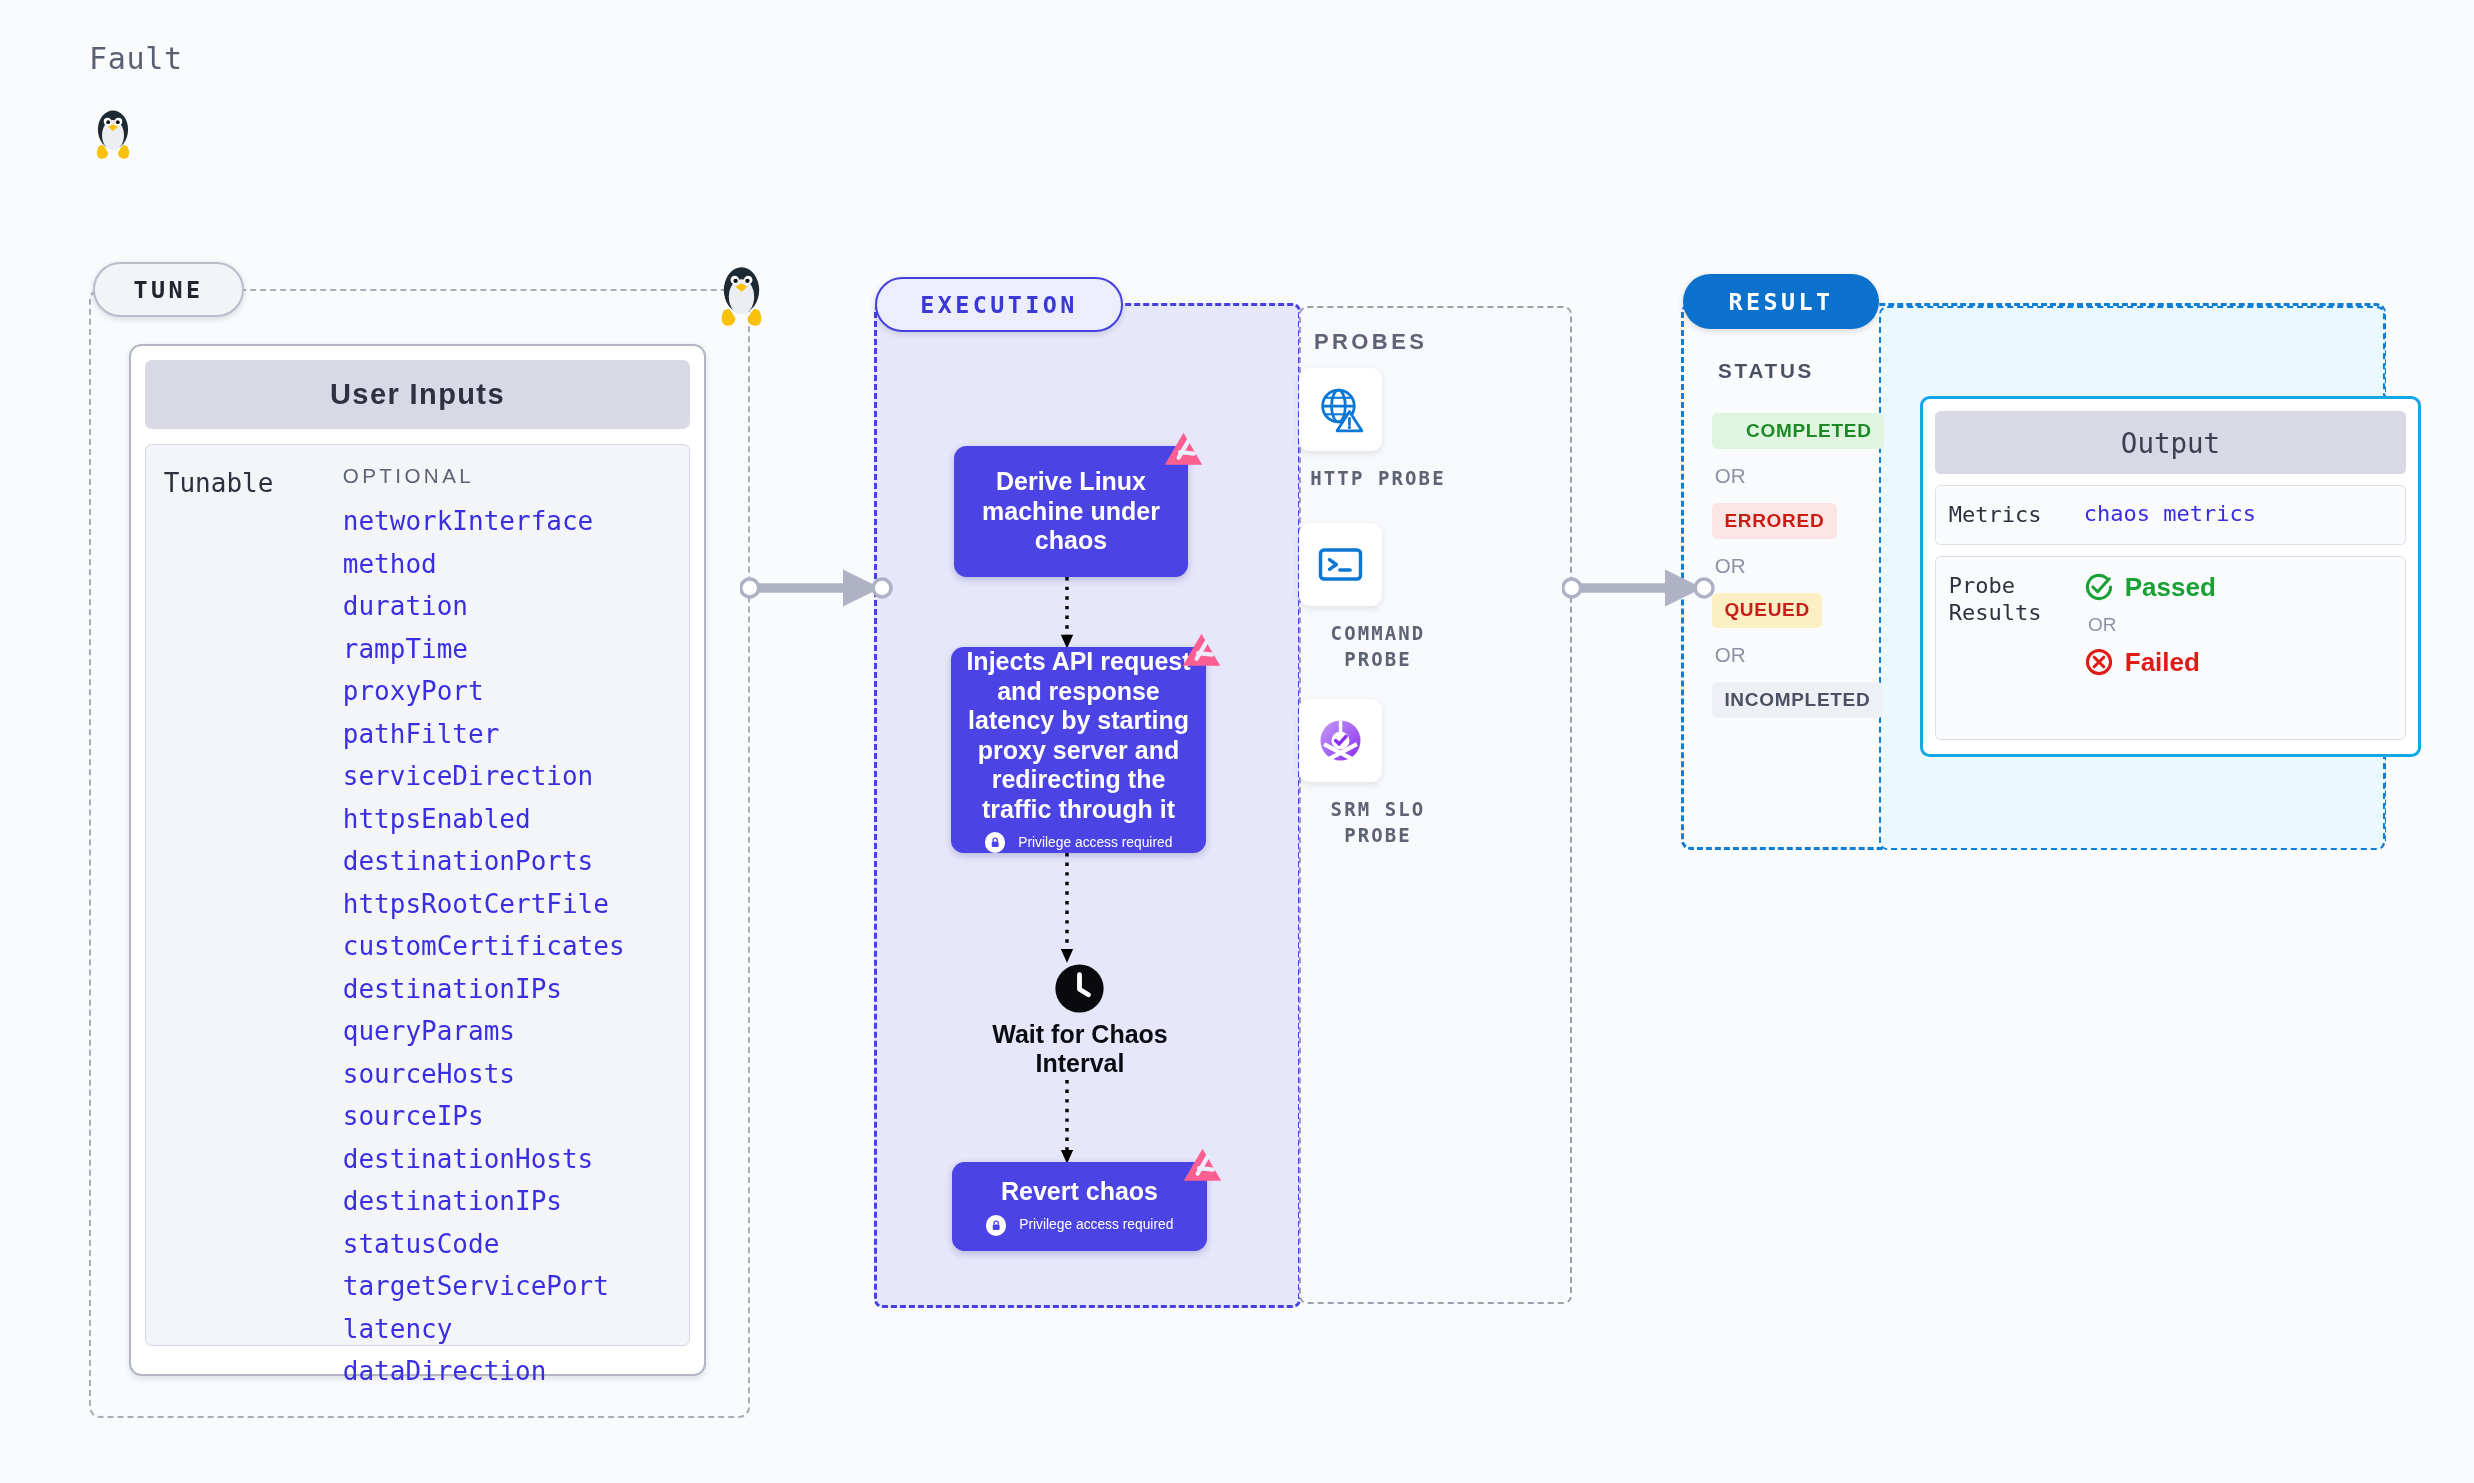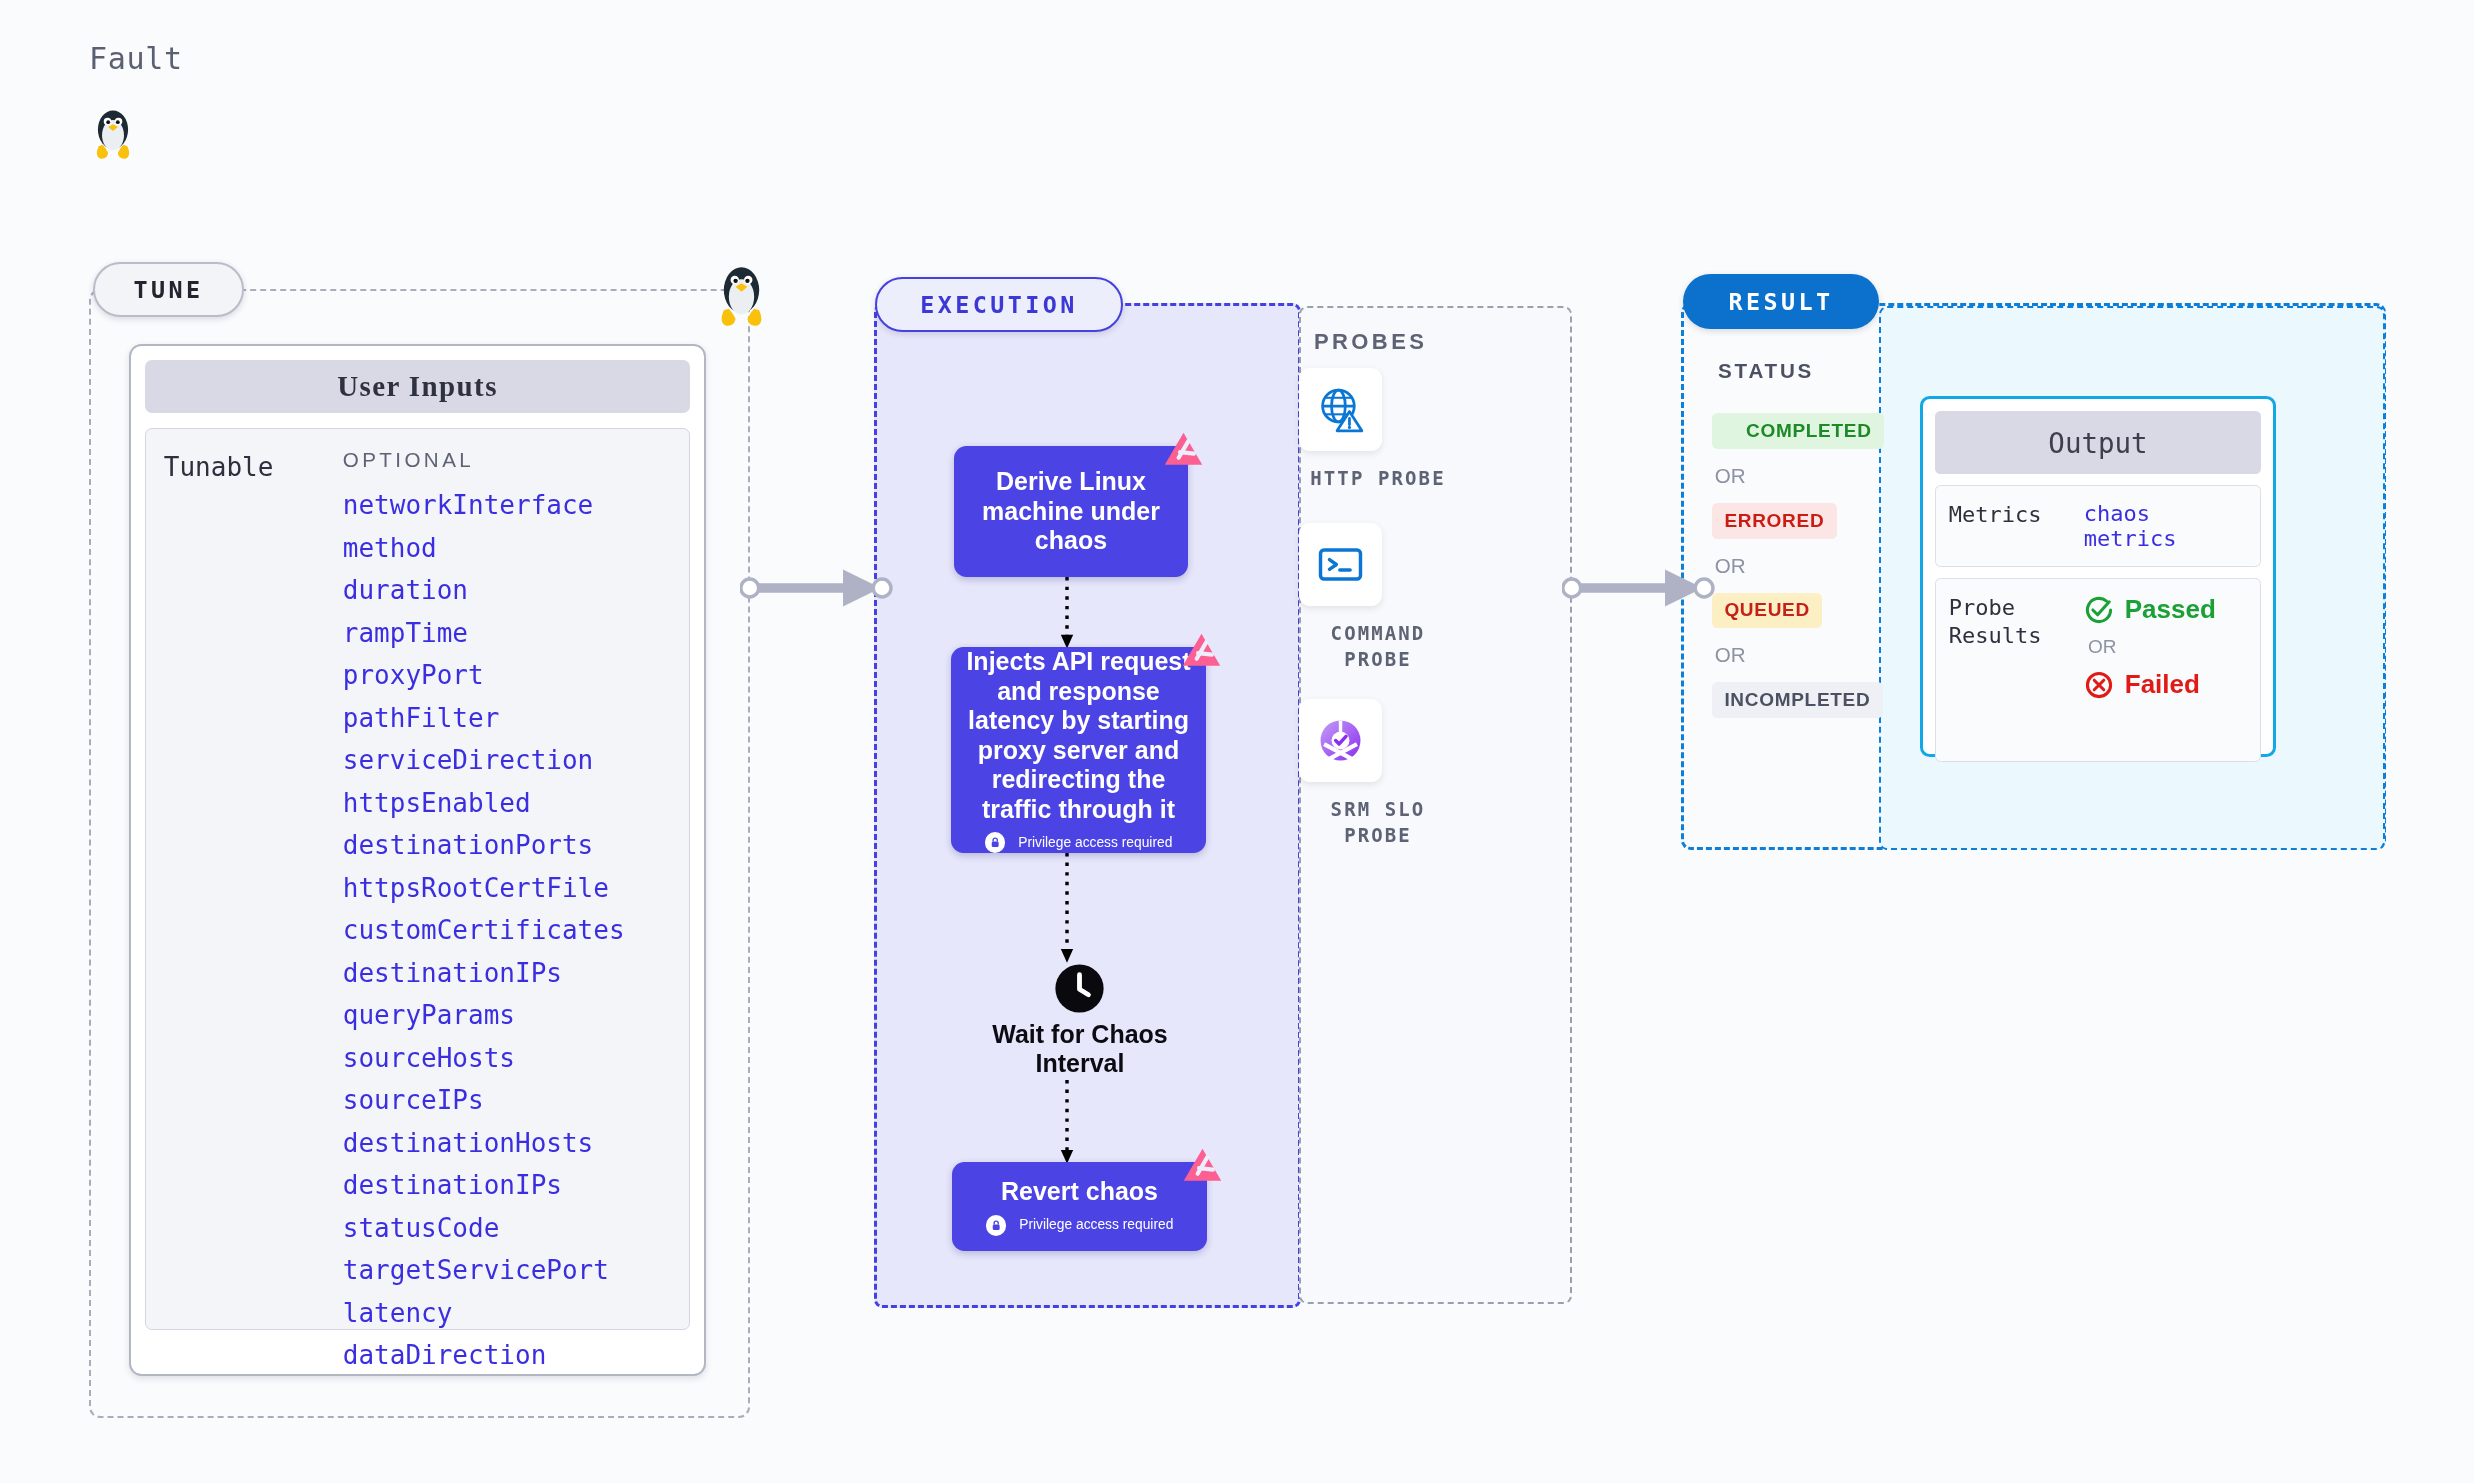--- a/index.html
+++ b/index.html
@@ -110,25 +110,25 @@
     position: absolute;
     left: 129px; top: 344px; width: 577px; height: 1032px;
     background: #ffffff;
     border: 2.1px solid #b3b7c4;
     border-radius: 12.4px;
     box-shadow: 0 2.8px 6.9px rgba(40,45,70,0.13);
     z-index: 3;
     padding: 13.8px;
   }
   #user-inputs-header {
-    height: 53px;
+    height: 69px;
     background: #d8d9e4;
     border-radius: 6.9px;
     display: flex; align-items: center; justify-content: center;
-    font-family: Liberation Serif, serif;
+    font-family: Liberation Sans, sans-serif;
     font-size: 29px; font-weight: bold;
     color: #2e3140;
     letter-spacing: 1.4px;
   }
   #tunable-box {
     margin-top: 15px;
     height: 902px;
     background: #f3f5f9;
     border: 1.4px solid #d3d6e0;
     border-radius: 6.9px;
@@ -295,21 +295,21 @@
   .chip-incomplete{ background: #eef0f5; color: #4b5163; }
   .or-text {
     font-size: 20.6px;
     color: #8d93a4;
     margin: 15px 0 15px 2.8px;
   }
 
   
   #output-card {
     position: absolute;
-    left: 1920px; top: 396px; width: 356px; height: 361px;
+    left: 1920px; top: 396px; width: 501px; height: 361px;
     background: #ffffff;
     border: 3.4px solid #12a8e8;
     border-radius: 9.6px;
     z-index: 4;
     padding: 12.4px;
   }
   #output-header {
     height: 63px;
     background: #d8d9e4;
     border-radius: 5.5px;

